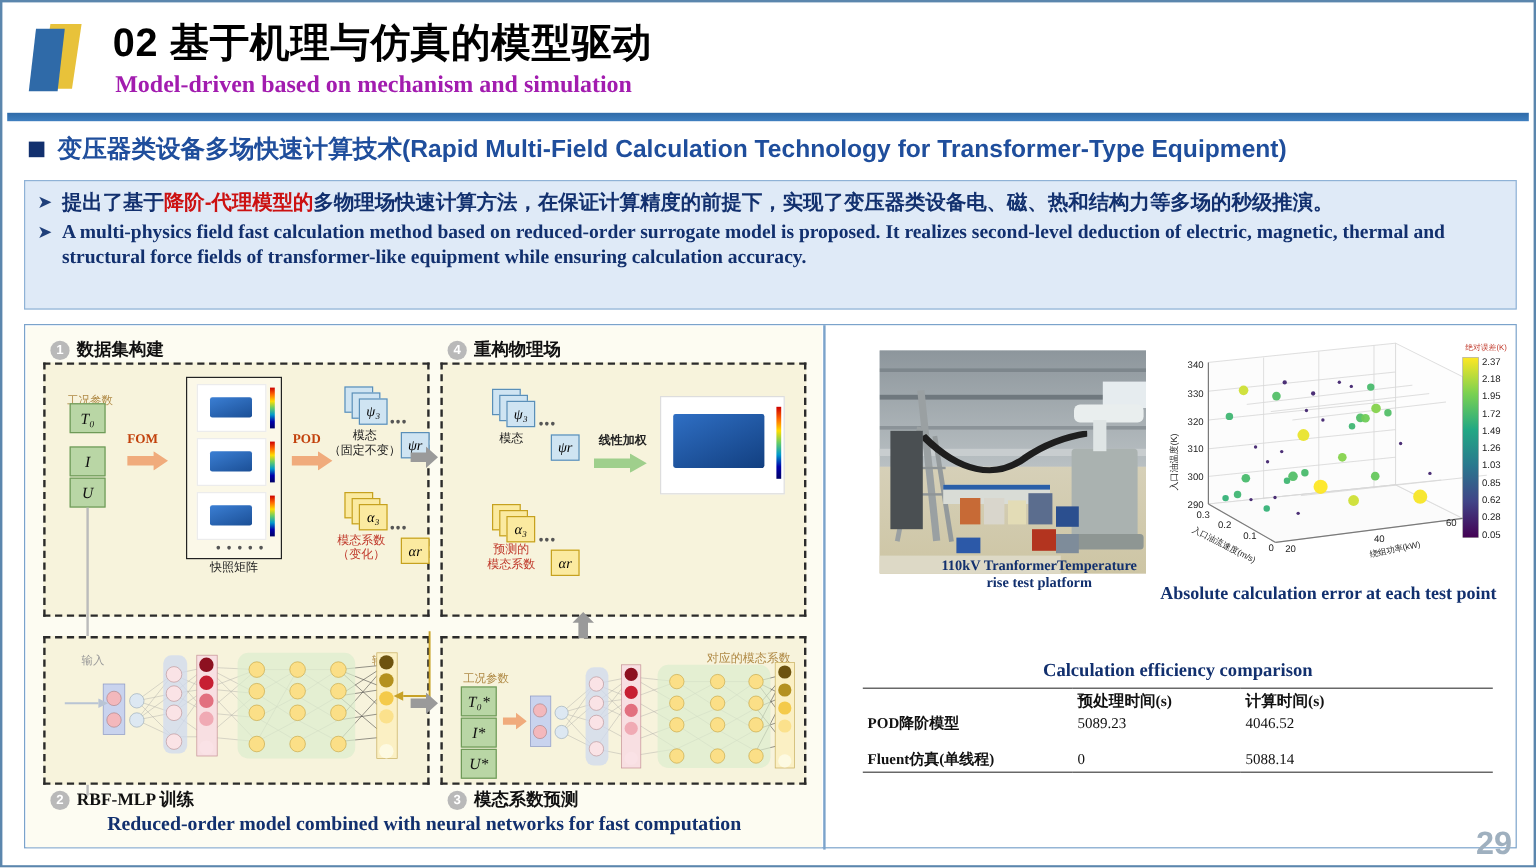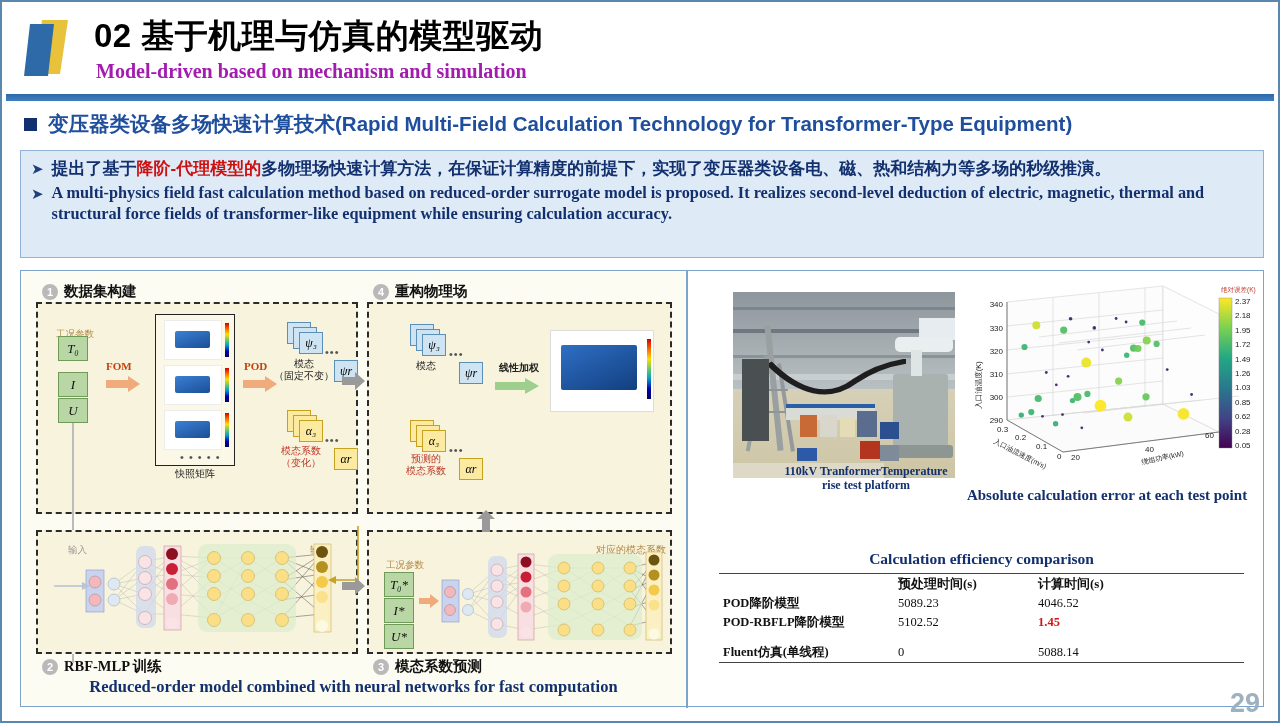--- a/index.html
+++ b/index.html
@@ -445,21 +445,21 @@
       <svg style="position:absolute; left:320px; top:305px; width:24px; height:18px;">
         <polygon points="0,5 13,5 13,0 23,9 13,18 13,13 0,13" fill="#9a9a9a"></polygon>
       </svg>
       <svg style="position:absolute; left:455px; top:238px; width:18px; height:22px;">
         <polygon points="5,22 5,9 0,9 9,0 18,9 13,9 13,22" fill="#9a9a9a"></polygon>
       </svg>
       <div class="tiny-lbl" style="left:364px; top:287px;">工况参数</div>
       <div class="param-box" style="left:362px; top:300px;">T₀*</div>
       <div class="param-box" style="left:362px; top:326px;">I*</div>
       <div class="param-box" style="left:362px; top:352px;">U*</div>
-      <div class="cn-lbl" style="left:560px; top:272px; width:84px; color:#b08a46;text-align:right;">对应的模态系数</div>
+      <div class="cn-lbl" style="left:560px; top:272px; width:84px; color:#b08a46;">对应的模态系数</div>
       <svg style="position:absolute; left:397px; top:322px; width:20px; height:14px;">
         <polygon points="0,4 11,4 11,0 20,7 11,14 11,10 0,10" fill="#f0ab7c"></polygon>
       </svg>
       <svg style="position:absolute; left:418px; top:278px; width:228px; height:100px;">
         <g stroke="#999" stroke-width="0.4" opacity="0.75">
           <path d="M28,44 L56,20 M28,44 L56,36 M28,44 L56,52 M28,60 L56,20 M28,60 L56,36 M28,60 L56,74 M28,44 L56,74"></path>
           <path d="M56,20 L86,14 M56,20 L86,32 M56,20 L86,50 M56,36 L86,14 M56,36 L86,32 M56,36 L86,50 M56,52 L86,14 M56,52 L86,32 M56,52 L86,68 M56,74 L86,32 M56,74 L86,80"></path>
           <path d="M86,14 L124,18 M86,14 L124,36 M86,32 L124,18 M86,32 L124,54 M86,50 L124,36 M86,50 L124,74 M86,68 L124,54 M86,80 L124,74"></path>
           <path d="M124,18 L158,18 M124,18 L158,40 M124,36 L158,18 M124,36 L158,58 M124,54 L158,40 M124,54 L158,76 M124,74 L158,58"></path>
           <path d="M158,18 L190,18 M158,18 L190,40 M158,40 L190,18 M158,40 L190,58 M158,58 L190,40 M158,58 L190,76 M158,76 L190,58"></path>
@@ -684,25 +684,20 @@
               <th class="c-pre">预处理时间(s)</th>
               <th>计算时间(s)</th>
             </tr>
           </thead>
           <tbody id="table-body">
               <tr>
                 <td class="c-name">POD降阶模型</td>
                 <td class="c-pre">5089.23</td>
                 <td>4046.52</td>
               </tr>
-              <tr>
-                <td class="c-name">POD-RBFLP降阶模型</td>
-                <td class="c-pre">5102.52</td>
-                <td class="red">1.45</td>
-              </tr>
               <tr class="spacer">
                 <td colspan="3"></td>
               </tr>
               <tr class="rule-bot">
                 <td class="c-name">Fluent仿真(单线程)</td>
                 <td class="c-pre">0</td>
                 <td>5088.14</td>
               </tr>
             </tbody>
         </table>

